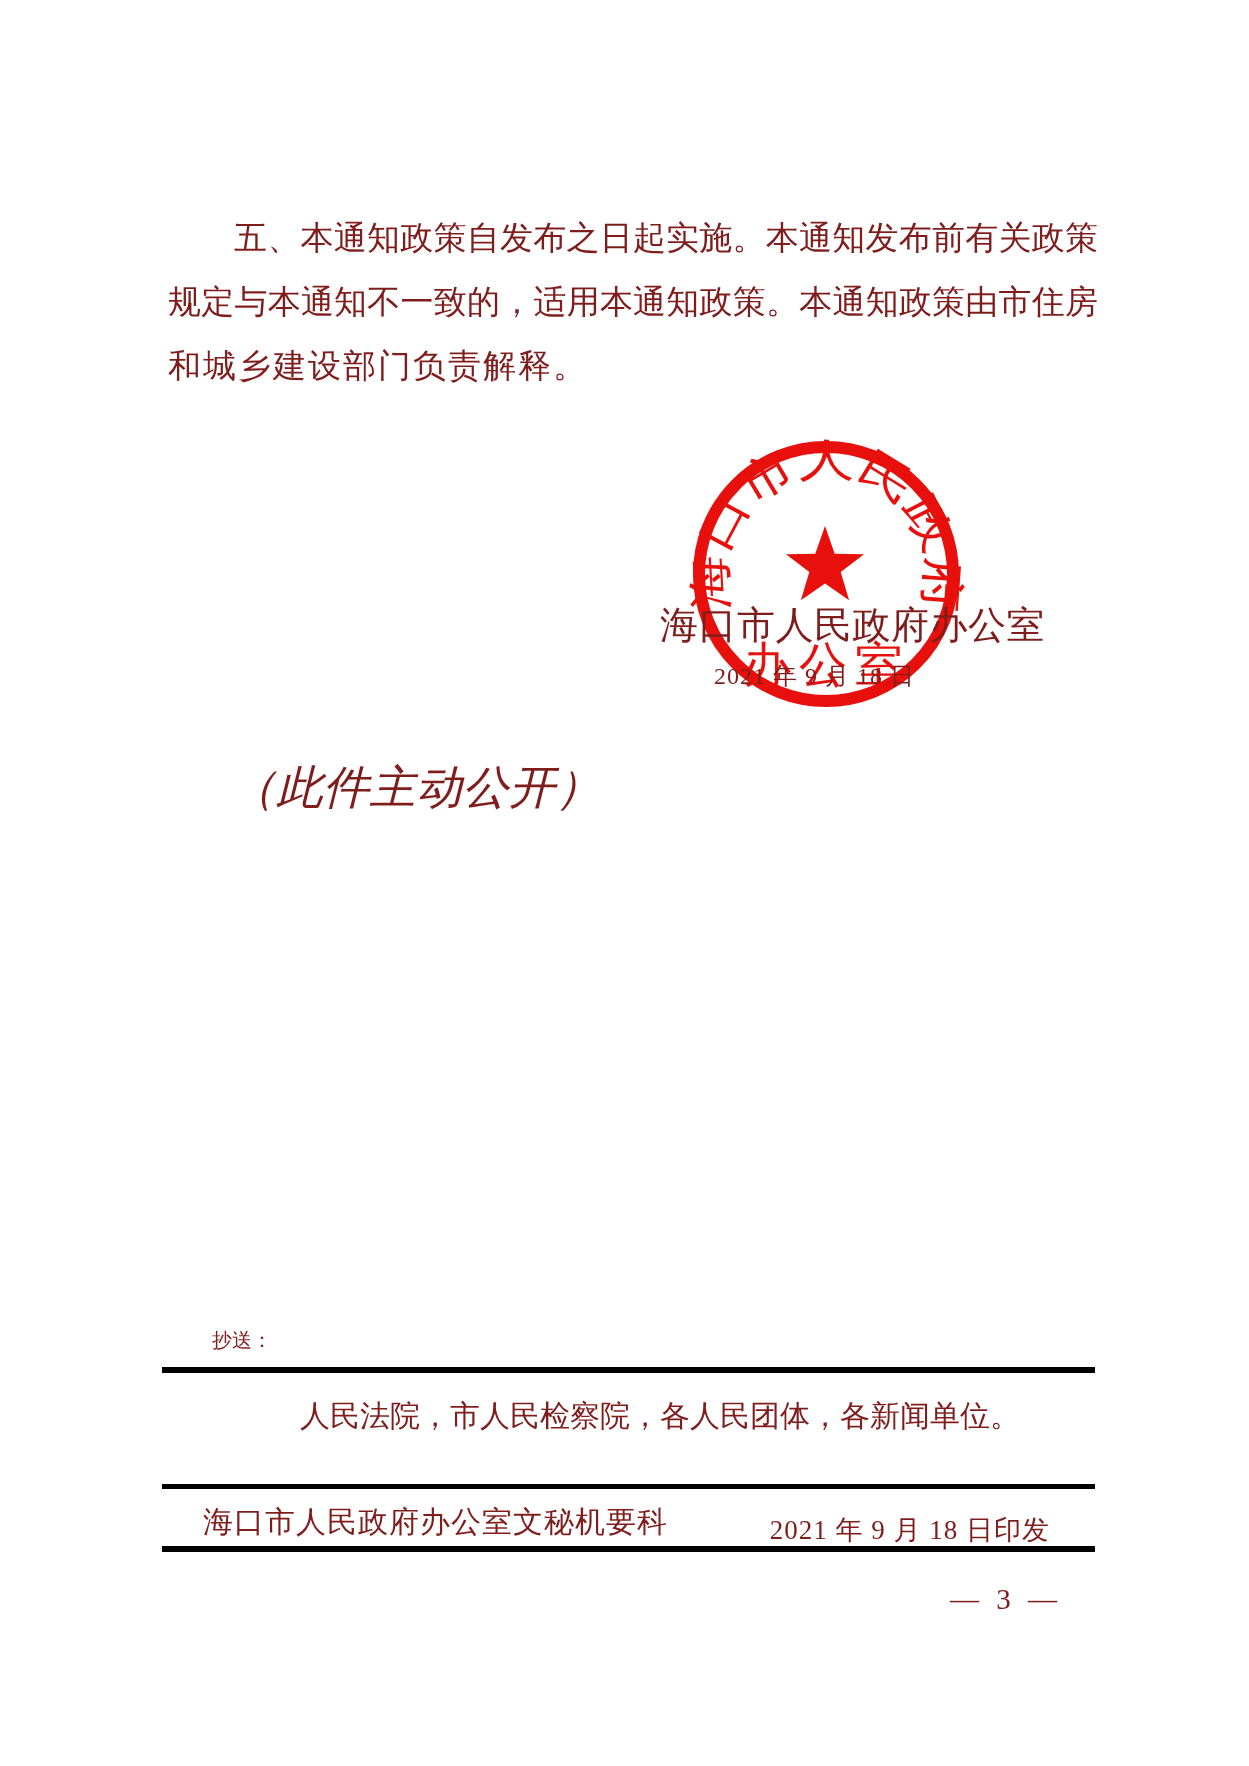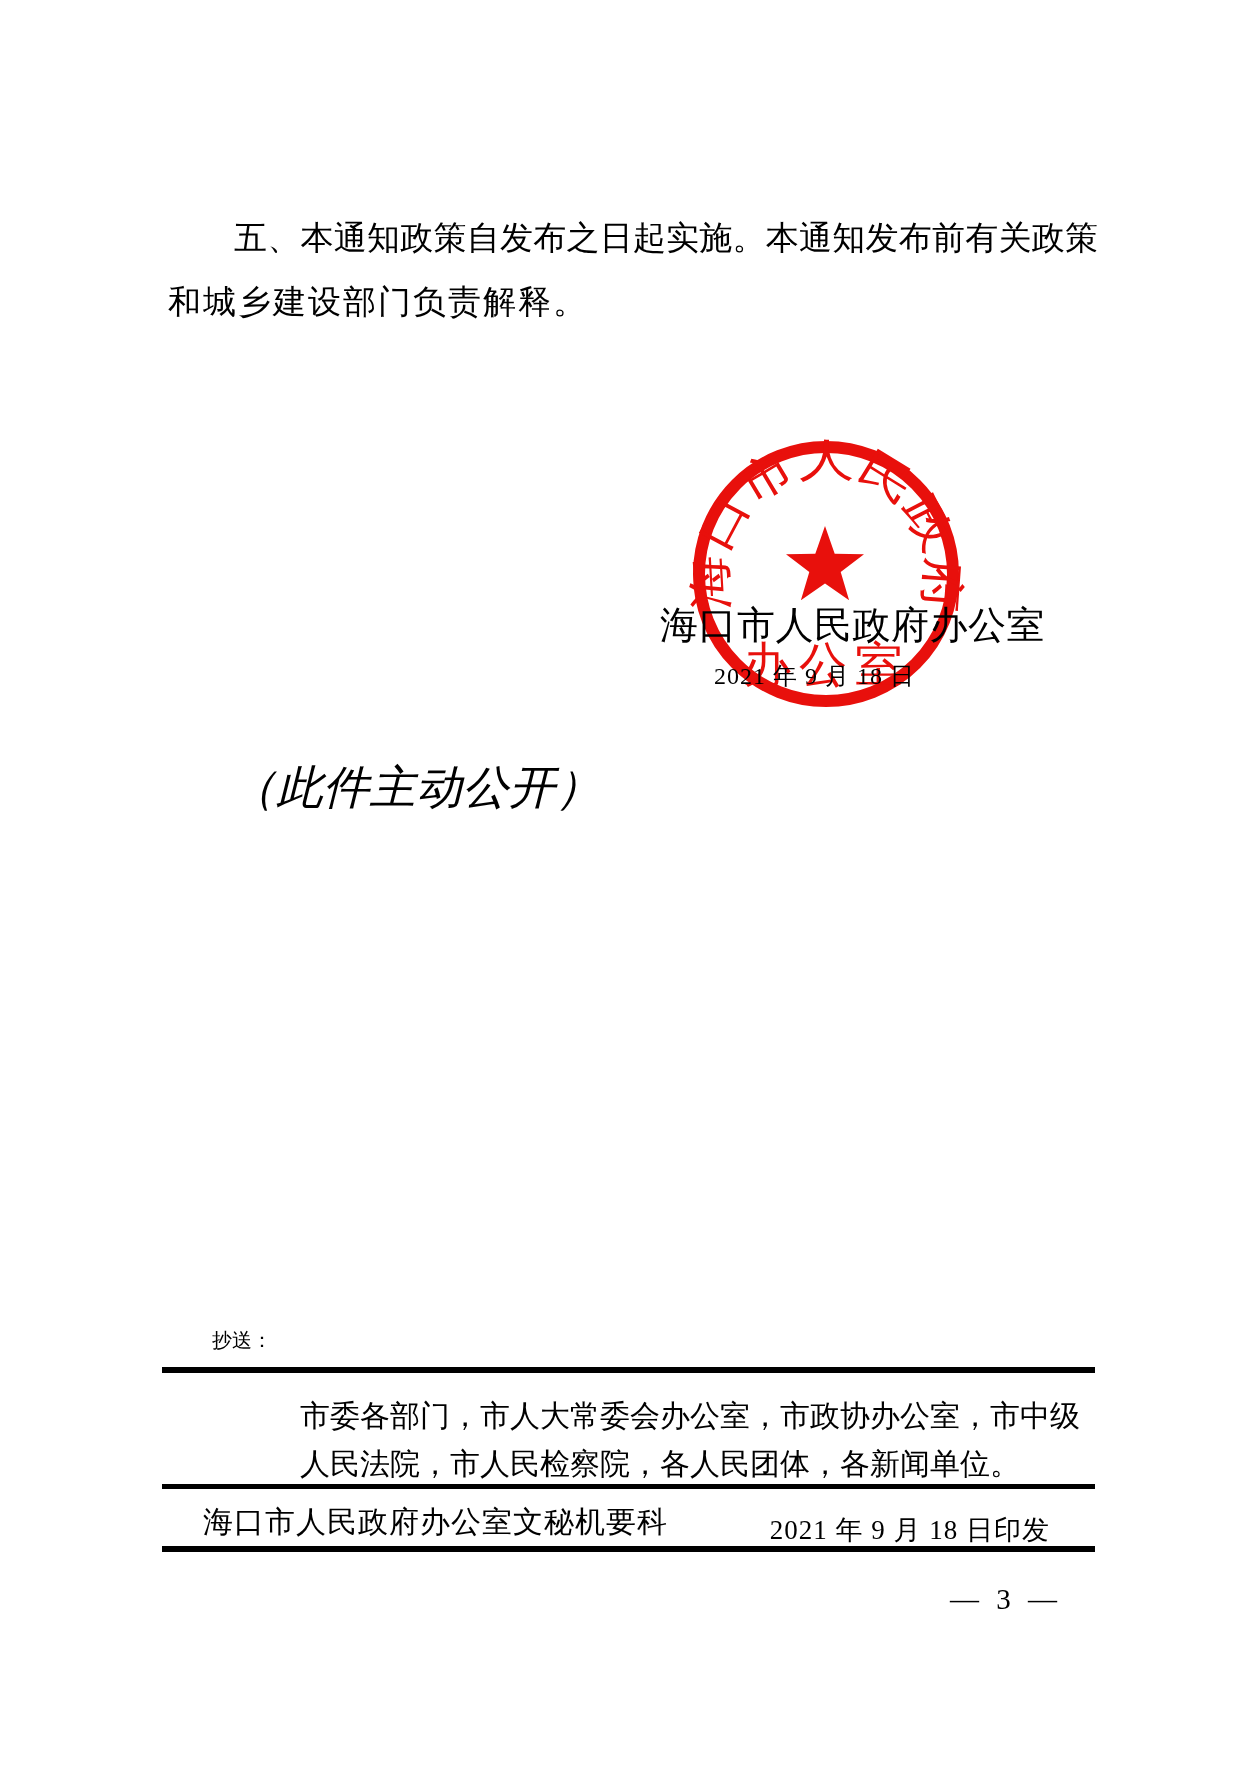--- a/index.html
+++ b/index.html
@@ -7,21 +7,21 @@
     padding: 0;
     background: #888;
   }
   .page {
     position: relative;
     width: 1249px;
     height: 1766px;
     margin: 0 auto;
     background: #ffffff;
     font-family: "Liberation Serif", "DejaVu Serif", serif;
-    color: #000000;
+    color: #7f1d1d;
     overflow: hidden;
   }
   .abs { position: absolute; }
 
   
   .body-par {
     left: 168px;
     top: 206px;
     width: 930px;
     font-size: 33px;
@@ -130,20 +130,21 @@
     white-space: nowrap;
   }
 </style>
 </head>
 <body>
 
 <div class="page">
 
   <div class="abs body-par">
     <div class="par-line first">五、本通知政策自发布之日起实施。本通知发布前有关政策</div>
+    <div class="par-line">规定与本通知不一致的，适用本通知政策。本通知政策由市住房</div>
     <div class="par-line last">和城乡建设部门负责解释。</div>
   </div>
 
   <svg class="abs seal" viewBox="0 0 280 280" width="280" height="280">
     <defs>
       <path id="sealArc" d="M 44.4 171.9 A 101 101 0 1 1 235.6 171.9" fill="none"></path>
     </defs>
     <circle cx="140" cy="137" r="127" fill="none" stroke="#e8100c" stroke-width="12"></circle>
     <polygon fill="#e8100c" points="139,89 148.7,116.7 178,117.3 154.7,135.1 163.1,163.2 139,146.5 114.9,163.2 123.3,135.1 100,117.3 129.3,116.7"></polygon>
     <text fill="#e8100c" font-size="45" font-family="Liberation Serif, DejaVu Serif, serif">
@@ -154,21 +155,20 @@
 
   <div class="abs sig-issuer">海口市人民政府办公室</div>
   <div class="abs sig-date">2021 年 9 月 18 日</div>
 
   <div class="abs disclosure">（此件主动公开）</div>
 
   <div class="abs rule rule-1"></div>
 
   <div class="abs cc-label">抄送：</div>
   <div class="abs cc-content">
-    <div class="cc-line">市委各部门，市人大常委会办公室，市政协办公室，市中级</div>
     <div class="cc-line">人民法院，市人民检察院，各人民团体，各新闻单位。</div>
   </div>
 
   <div class="abs rule rule-2"></div>
 
   <div class="abs footer-office">海口市人民政府办公室文秘机要科</div>
   <div class="abs footer-date">2021 年 9 月 18 日印发</div>
 
   <div class="abs rule rule-3"></div>
 

